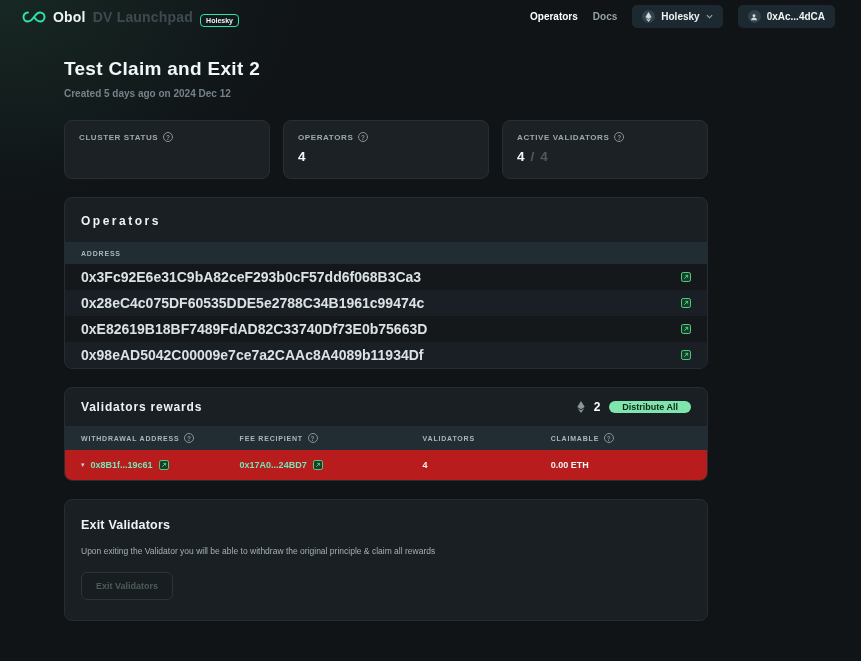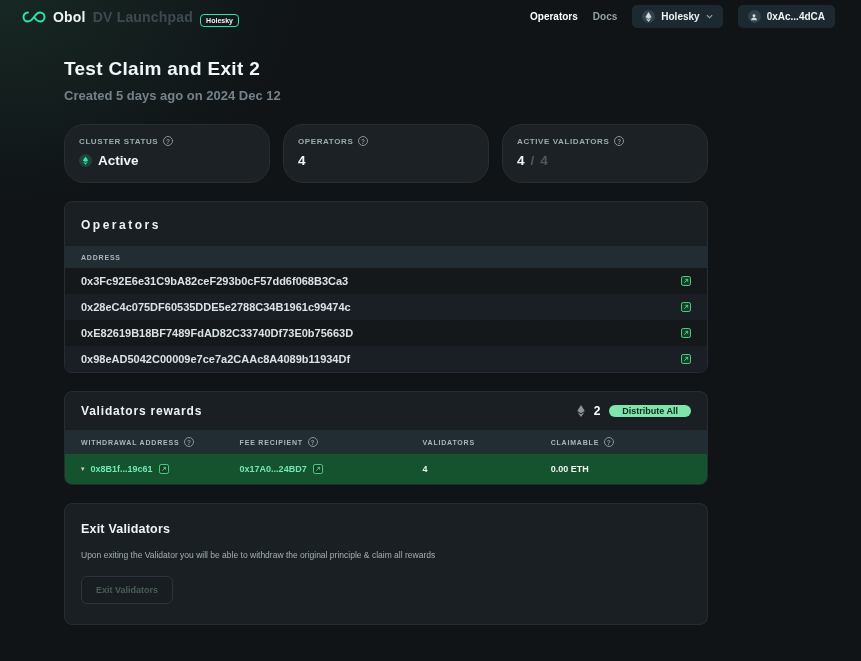--- a/index.html
+++ b/index.html
@@ -37,26 +37,26 @@
     font-family: inherit; font-size: 10px; font-weight: 700; cursor: pointer;
   }
   .circ-icon {
     width: 13px; height: 13px; border-radius: 50%; background: #32414a;
     display: inline-flex; align-items: center; justify-content: center; flex: none;
   }
 
   
   main { width: 644px; margin-left: 64px; }
   h1.page-title { font-size: 19px; font-weight: 800; color: #f2f6f7; margin-top: 27px; letter-spacing: .3px; }
-  .page-subtitle { font-size: 13px; color: #75828a; margin-top: 8px; font-weight: 600; }
+  .page-subtitle { font-size: 10px; color: #75828a; margin-top: 8px; font-weight: 600; }
 
   .stats-row { display: flex; gap: 13px; margin-top: 21px; }
   .stat-card {
     flex: 1; height: 59px; background: #1b2125; border: 1px solid #272f34;
-    border-radius: 20px; padding: 11px 14px;
+    border-radius: 8px; padding: 11px 14px;
   }
   .stat-label-row { display: flex; align-items: center; gap: 5px; font-size: 8px; font-weight: 700; letter-spacing: .6px; color: #9caab0; }
   .help {
     width: 10px; height: 10px; border-radius: 50%; border: 1px solid #87939a; color: #87939a;
     font-size: 6.5px; font-weight: 700; display: inline-flex; align-items: center; justify-content: center;
     cursor: pointer; flex: none;
   }
   .stat-value-row { margin-top: 7px; display: flex; align-items: center; gap: 6px; font-size: 13.5px; font-weight: 800; color: #f2f6f7; }
   .value-muted { color: #4e5a61; }
   .sep-muted { color: #4e5a61; font-weight: 600; }
@@ -68,38 +68,38 @@
   .ls-wide { letter-spacing: 2.5px; }
   .ls-med { letter-spacing: .8px; }
 
   .thead {
     background: #222c33; height: 22px; padding: 0 16px;
     display: flex; align-items: center;
     color: #a9b7bd; font-size: 7px; font-weight: 700; letter-spacing: .8px;
   }
   .op-row {
     display: flex; justify-content: space-between; align-items: center;
-    height: 26px; padding: 0 16px; font-size: 11px; font-weight: 600; color: #dbe2e5;
+    height: 26px; padding: 0 16px; font-size: 14px; font-weight: 600; color: #dbe2e5;
   }
   .op-row:nth-child(odd) { background: #14181b; }
   .op-row:nth-child(even) { background: #191f24; }
   .icon-box { display: inline-flex; cursor: pointer; flex: none; }
 
   
   .rewards-head { display: flex; align-items: center; justify-content: space-between; padding: 12px 16px; }
   .rewards-right { display: flex; align-items: center; gap: 9px; }
   .eth-count { font-size: 12px; font-weight: 800; color: #ffffff; }
   .distribute-btn {
     background: #7fe5ad; color: #10271c; border: none; border-radius: 6px;
     font-family: inherit; font-size: 9px; font-weight: 700; padding: 1px 13px; cursor: pointer;
   }
   .rw-grid { display: grid; grid-template-columns: 26% 30% 21% 23%; align-items: center; padding: 0 16px; }
   .rw-thead { background: #222c33; height: 24px; color: #a9b7bd; font-size: 7px; font-weight: 700; letter-spacing: .8px; }
   .rw-th { display: flex; align-items: center; gap: 5px; }
-  .rw-row { background: #14532d; height: 30px; font-size: 9px; font-weight: 700; color: #eef3f4; }
+  .rw-row { background: #b91c1c; height: 30px; font-size: 9px; font-weight: 700; color: #eef3f4; }
   .addr-cell { display: flex; align-items: center; gap: 6px; }
   .caret { color: #c6d0d4; font-size: 7px; cursor: pointer; }
   .addr-link { color: #74e6b8; text-decoration: none; cursor: pointer; }
 
   
   .exit-panel { padding: 18px 16px 20px; }
   .exit-title { font-size: 12.5px; font-weight: 800; color: #eef3f4; letter-spacing: .2px; }
   .exit-text { font-size: 8.5px; color: #a4b0b6; margin-top: 14px; font-weight: 500; }
   .exit-btn {
     margin-top: 16px; background: #171d21; border: 1px solid #2b3539; border-radius: 6px;
@@ -154,30 +154,20 @@
   <main>
     <h1 class="page-title">Test Claim and Exit 2</h1>
     <div class="page-subtitle">Created 5 days ago on 2024 Dec 12</div>
 
     <div class="stats-row">
       <div class="stat-card">
         <div class="stat-label-row">
           <span>CLUSTER STATUS</span>
           <span class="help">?</span>
         </div>
-        <div class="stat-value-row">
-          <span class="icon-box">
-            <svg width="13" height="13" viewBox="0 0 14 14">
-              <circle cx="7" cy="7" r="7" fill="#1d4438"></circle>
-              <path d="M7 2.6L9.9 7L7 8.7L4.1 7Z" fill="#2fe4ab"></path>
-              <path d="M7 9.7L9.7 8L7 11.5L4.3 8Z" fill="#2fe4ab"></path>
-            </svg>
-          </span>
-          <span>Active</span>
-        </div>
       </div>
       <div class="stat-card">
         <div class="stat-label-row">
           <span>OPERATORS</span>
           <span class="help">?</span>
         </div>
         <div class="stat-value-row">
           <span>4</span>
         </div>
       </div>

